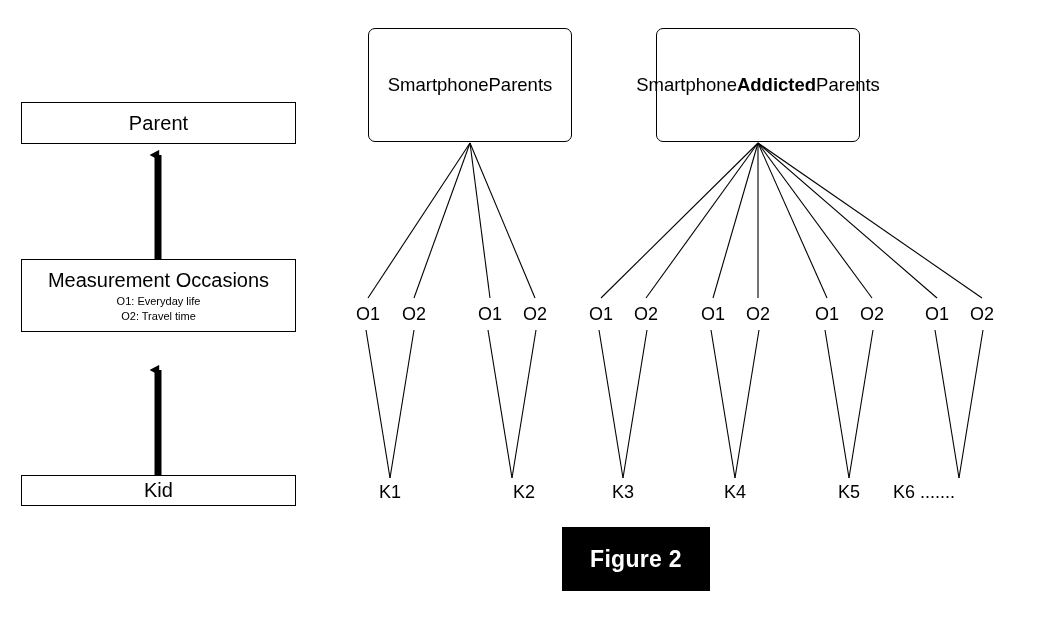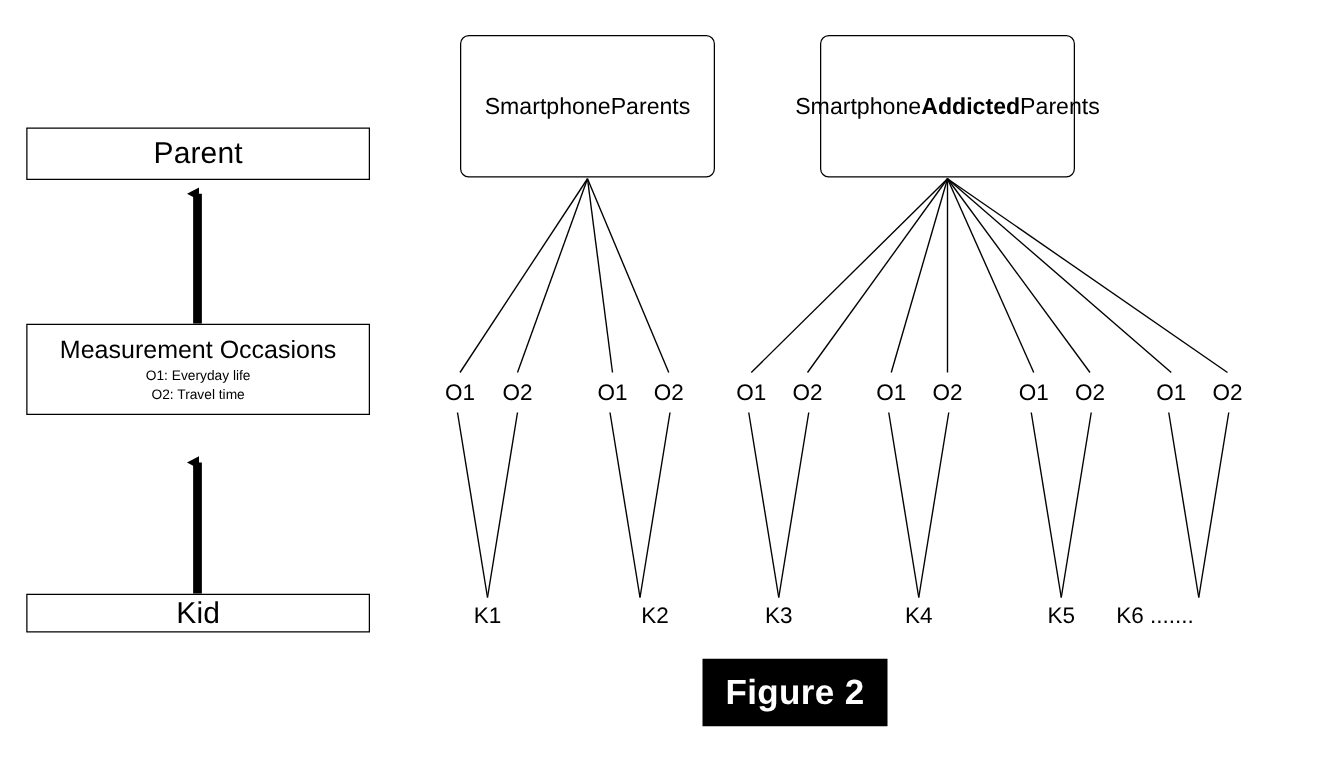--- a/index.html
+++ b/index.html
@@ -49,21 +49,21 @@
     width: 275px;
     height: 73px;
   }
   #box-kid {
     left: 21px;
     top: 475px;
     width: 275px;
     height: 31px;
   }
   .box-title {
-    font-size: 24px;
+    font-size: 20px;
     line-height: 1.15;
     letter-spacing: 0.1px;
   }
   .box-title-big {
     font-size: 20px;
     line-height: 1.2;
     margin-bottom: 2px;
   }
   .box-sub {
     font-size: 11px;
@@ -112,24 +112,24 @@
   }
   .o-label { top: 305px; }
   .k-label { top: 483px; }
   .k-label.trailing { transform: translate(-50%, 0); }
   
   #figure-caption {
     position: absolute;
     left: 562px;
     top: 527px;
     width: 148px;
-    height: 54px;
+    height: 64px;
     background: #000000;
     color: #ffffff;
-    font-size: 28px;
+    font-size: 23px;
     font-weight: bold;
     display: flex;
     align-items: center;
     justify-content: center;
     letter-spacing: 0.3px;
   }
 </style>
 </head>
 <body>
 

